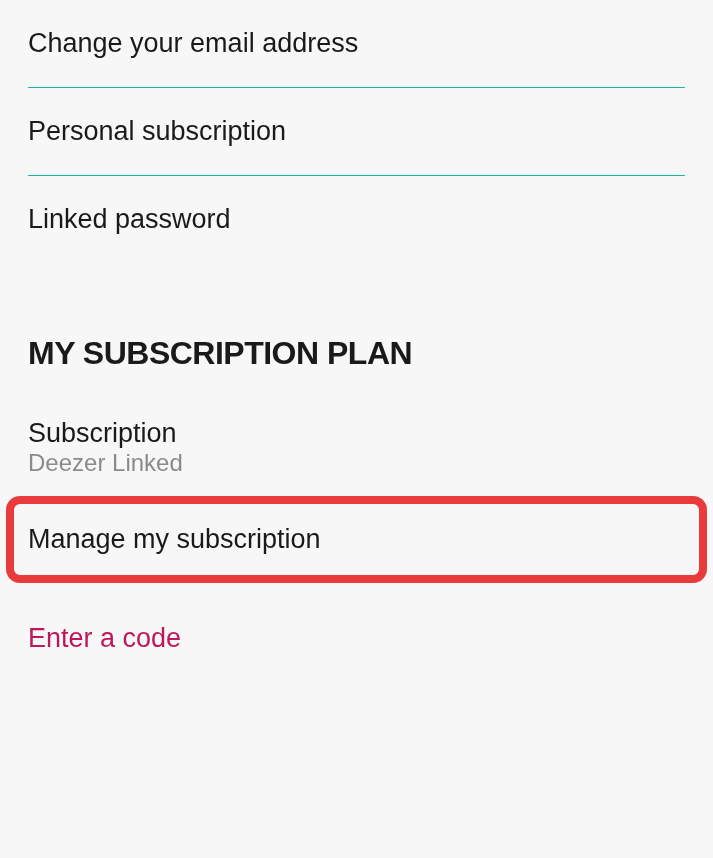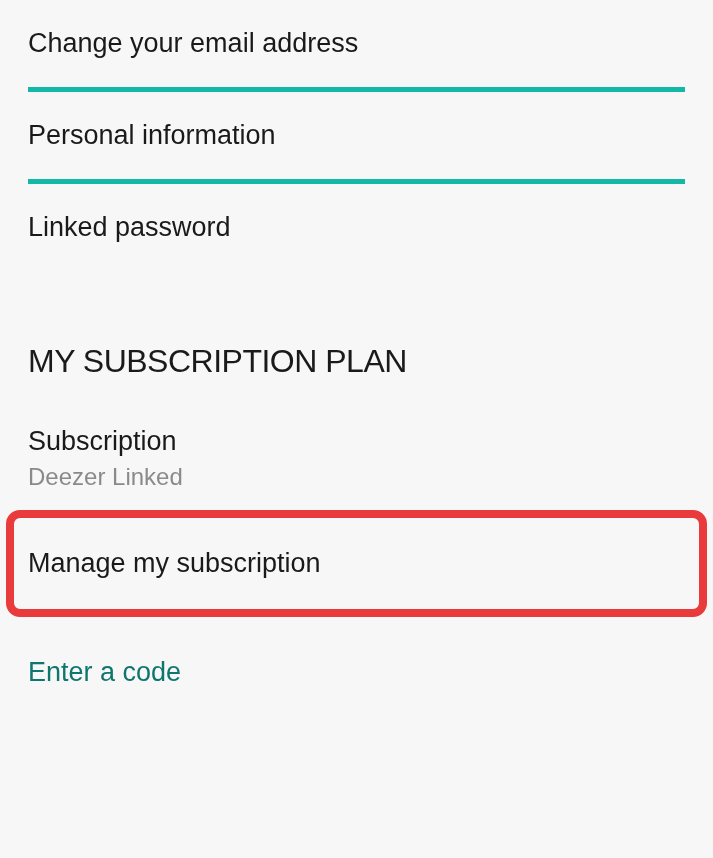--- a/index.html
+++ b/index.html
@@ -12,74 +12,73 @@
       background-color: #f7f7f7;
       width: 713px;
       height: 858px;
       overflow: hidden;
     }
     .container {
       padding: 0 28px;
     }
     .menu-item {
       padding: 28px 0;
-      border-bottom: 5px solid #14b8a6;
+      border-bottom: 1px solid #14b8a6;
       font-size: 27px;
       color: #1a1a1a;
       cursor: pointer;
     }
     .menu-item.no-border {
       border-bottom: none;
     }
     .section-header {
       font-size: 32px;
-      font-weight: 400;
+      font-weight: 700;
       color: #1a1a1a;
       letter-spacing: -0.5px;
       padding-top: 72px;
       padding-bottom: 28px;
     }
     .subscription-block {
       padding: 18px 0 22px 0;
       border-bottom: 1px solid #e0e0e0;
     }
     .subscription-label {
       font-size: 27px;
       color: #1a1a1a;
-      margin-bottom: 6px;
     }
     .subscription-value {
       font-size: 24px;
       color: #8a8a8a;
     }
     .highlight-box {
       border: 8px solid #e93b3b;
       border-radius: 14px;
       margin-left: -22px;
       margin-right: -22px;
       margin-top: -4px;
-      padding: 30px 14px;
+      padding: 20px 14px;
       font-size: 27px;
       color: #1a1a1a;
       cursor: pointer;
       background-color: #f7f7f7;
     }
     .code-item {
       padding: 40px 0 28px 0;
       font-size: 27px;
-      color: #0f766e;
+      color: #be185d;
       cursor: pointer;
     }
   </style>
 </head>
 <body>
 
 <div class="container">
   <div class="menu-item">Change your email address</div>
-  <div class="menu-item">Personal information</div>
+  <div class="menu-item">Personal subscription</div>
   <div class="menu-item no-border">Linked password</div>
 
   <div class="section-header">MY SUBSCRIPTION PLAN</div>
 
   <div class="subscription-block">
     <div class="subscription-label">Subscription</div>
     <div class="subscription-value">Deezer Linked</div>
   </div>
 
   <div class="highlight-box">Manage my subscription</div>

